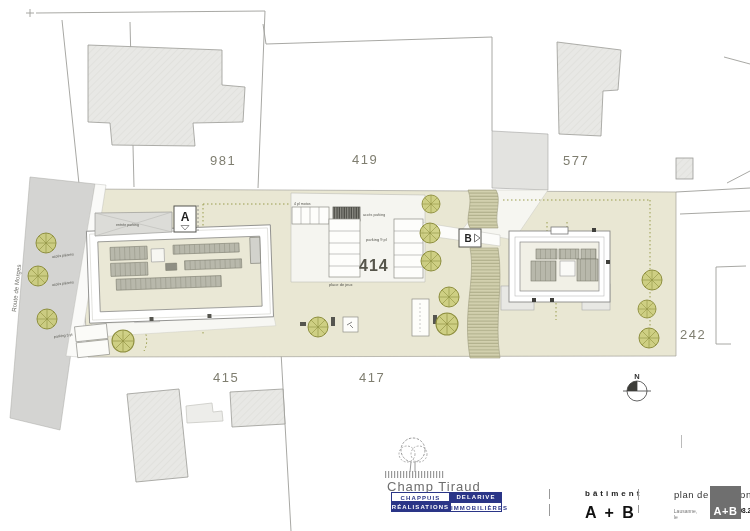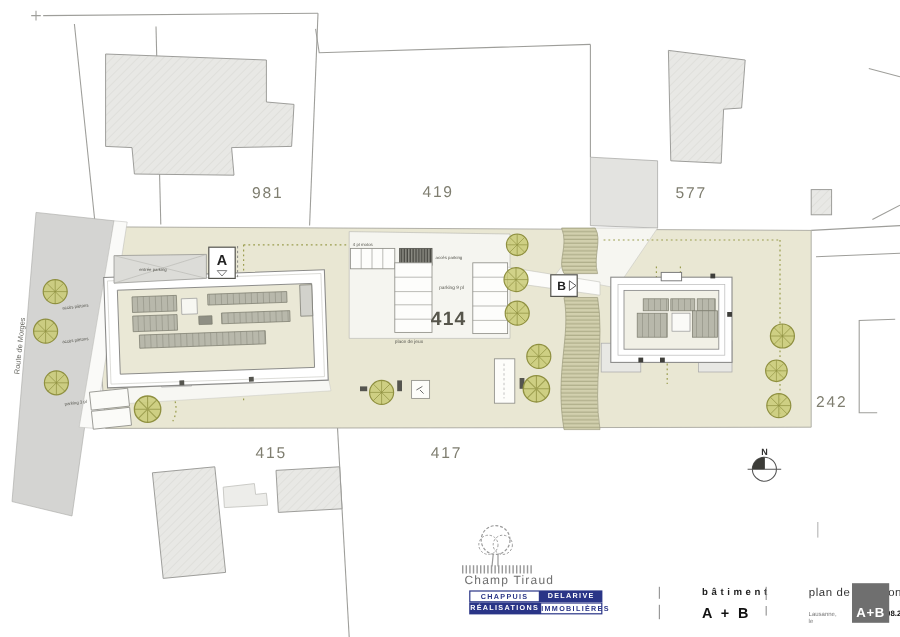--- a/index.html
+++ b/index.html
@@ -7,31 +7,31 @@
          font-family:"Liberation Sans",sans-serif;}
   #plan-svg{position:absolute;left:0;top:0;}
   svg text{font-family:"Liberation Sans",sans-serif;}
   .parcel-num{fill:#7f7e70;font-size:13px;letter-spacing:1.5px;}
   .parcel-num-main{fill:#56554b;font-size:16px;font-weight:bold;letter-spacing:1px;}
   .tiny{fill:#56564f;font-size:3.6px;}
   .tiny2{fill:#56564f;font-size:4px;}
   .bldg-letter{fill:#222;font-weight:bold;text-anchor:middle;}
   
   .tb{position:absolute;}
-  #champ-name{left:387px;top:479px;font-size:10px;color:#6e6e6e;letter-spacing:1px;}
+  #champ-name{left:387px;top:479px;font-size:13px;color:#6e6e6e;letter-spacing:1px;}
   #company-logo{left:391px;top:492px;display:grid;grid-template-columns:59px 52px;grid-auto-rows:10px;
                 font-size:6px;font-weight:bold;letter-spacing:1.1px;line-height:10px;text-align:center;}
   .cell-w{background:#fff;color:#2a3587;border:0.8px solid #2a3587;box-sizing:border-box;}
   .cell-n{background:#2a3587;color:#fff;box-sizing:border-box;}
   #batiment-block{left:549px;top:489px;}
   #plan-block{left:638px;top:489px;}
   .tb-row{display:flex;align-items:flex-start;margin-bottom:5px;gap:28px;}
   .bar{width:1px;background:#999;margin-right:7px;}
   .bat-label{font-size:8px;font-weight:bold;letter-spacing:3px;color:#222;}
-  .bat-value{font-size:12px;font-weight:bold;letter-spacing:2px;color:#111;}
+  .bat-value{font-size:16px;font-weight:bold;letter-spacing:2px;color:#111;}
   .doc-title{font-size:9.5px;color:#333;letter-spacing:0.5px;}
   .place-label{font-size:5px;color:#777;margin-right:4px;}
   .date{font-size:6.5px;font-weight:bold;color:#111;}
   #sheet-box{left:710px;top:486px;width:31px;height:33px;background:#6f6f6f;color:#fff;
              display:flex;align-items:flex-end;justify-content:center;font-size:11px;
              font-weight:bold;padding-bottom:2px;box-sizing:border-box;letter-spacing:0.5px;}
   #tb-tick{left:681px;top:435px;width:1px;height:13px;background:#bbb;}
 </style>
 </head>
 <body>

